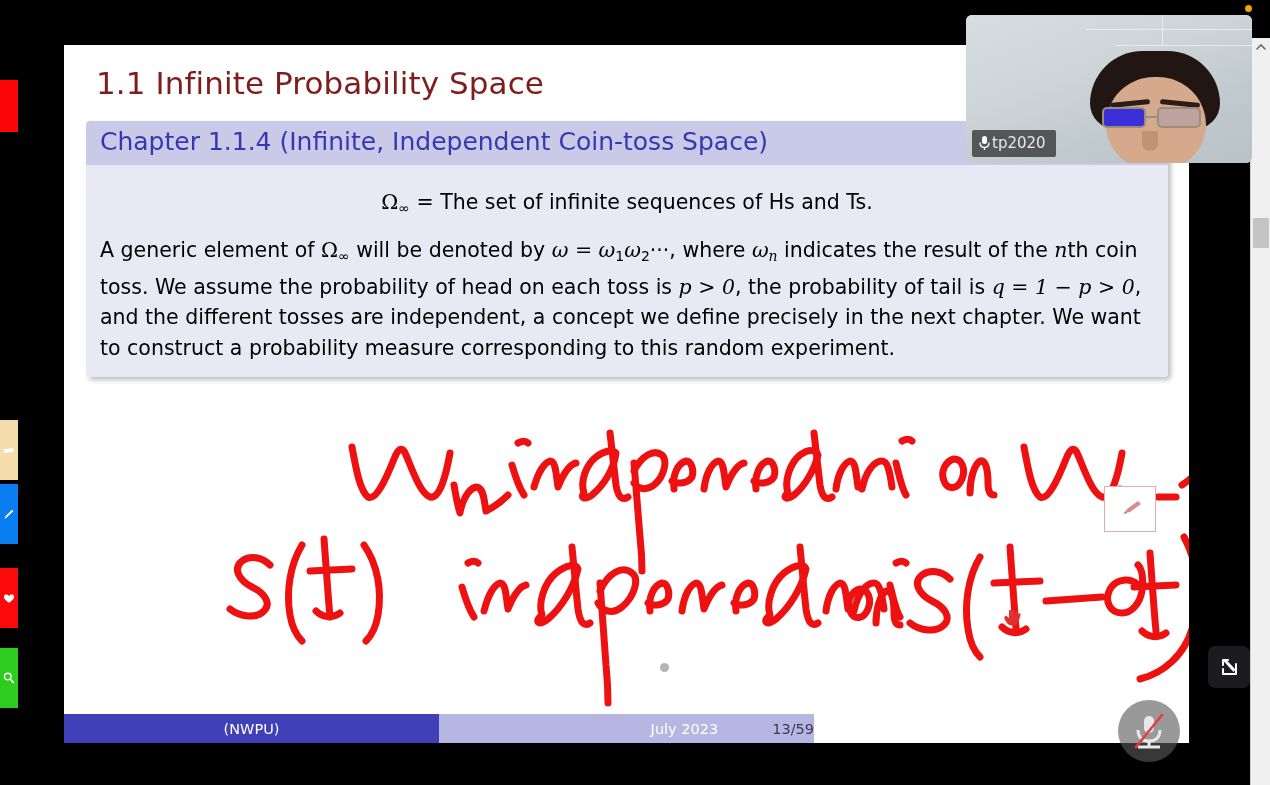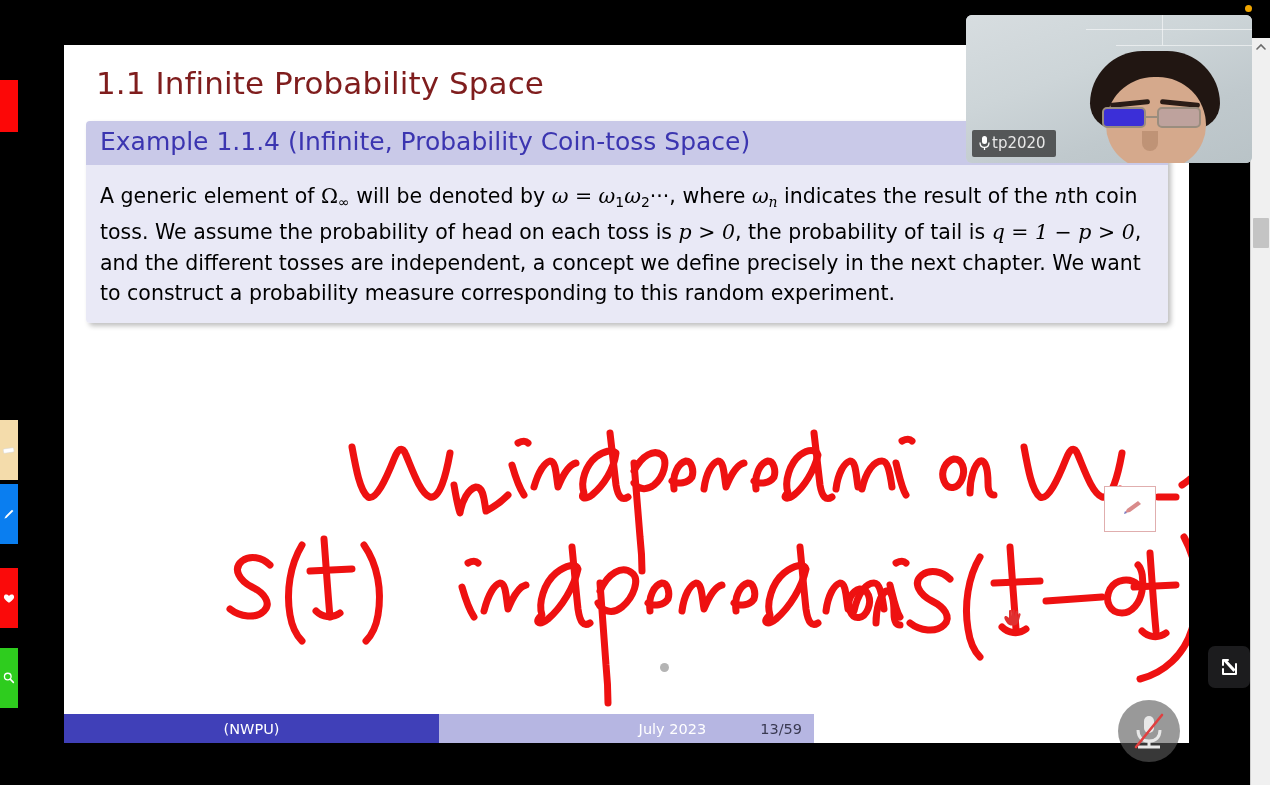--- a/index.html
+++ b/index.html
@@ -146,21 +146,21 @@
     height: 100%;
   }
   #foot-inst { width: 375px; background: #4040b8; }
   #foot-chap { width: 375px; background: #8c8cd4; }
   #foot-right {
     width: 375px;
     background: #b6b6e2;
     display: flex;
     align-items: center;
     justify-content: flex-end;
-    padding-right: 12px;
+    padding-right: 0;
     gap: 54px;
   }
   #foot-page { color: #3a3a52; }
 
   
   #webcam {
     position: absolute;
     left: 966px; top: 15px;
     width: 286px; height: 148px;
     border-radius: 6px;
@@ -350,25 +350,26 @@
   </div>
 
   <div id="stage">
 
     <div id="slide">
 
       <div id="slide-title">1.1 Infinite Probability Space</div>
 
       <div id="example-block">
 
-        <div id="example-head">Example 1.1.4 (Infinite, Probability Coin-toss Space)</div>
+        <div id="example-head">Chapter 1.1.4 (Infinite, Independent Coin-toss Space)</div>
 
         <div id="example-body">
 
 
+          <div class="eq-center"><span class="mathup">Ω</span><span class="sub">∞</span><span> = The set of infinite sequences of Hs and Ts.</span></div>
 
           <div class="para"><span>A generic element of </span><span class="mathup">Ω</span><span class="sub">∞</span><span> will be denoted by </span><span class="mathit">ω = ω</span><span class="sub">1</span><span class="mathit">ω</span><span class="sub">2</span><span>···</span><span>, where </span><span class="mathit">ω</span><span class="subi">n</span><span> indicates the result of the </span><span class="mathit">n</span><span>th coin toss. We assume the probability of head on each toss is </span><span class="mathit">p &gt; 0</span><span>, the probability of tail is </span><span class="mathit">q = 1 − p &gt; 0</span><span>, and the different tosses are independent, a concept we define precisely in the next chapter. We want to construct a probability measure corresponding to this random experiment.</span></div>
         </div>
       </div>
 
       <svg id="ink-layer" viewBox="0 0 1125 698">
         <g fill="none" stroke="#ee1111" stroke-width="7" stroke-linecap="round" stroke-linejoin="round">
 
           <path d="M288 402 C292 424 296 446 304 452 C312 456 322 434 330 414 C334 404 338 400 342 410
                    C348 424 356 448 366 452 C376 454 382 430 386 408"></path>

